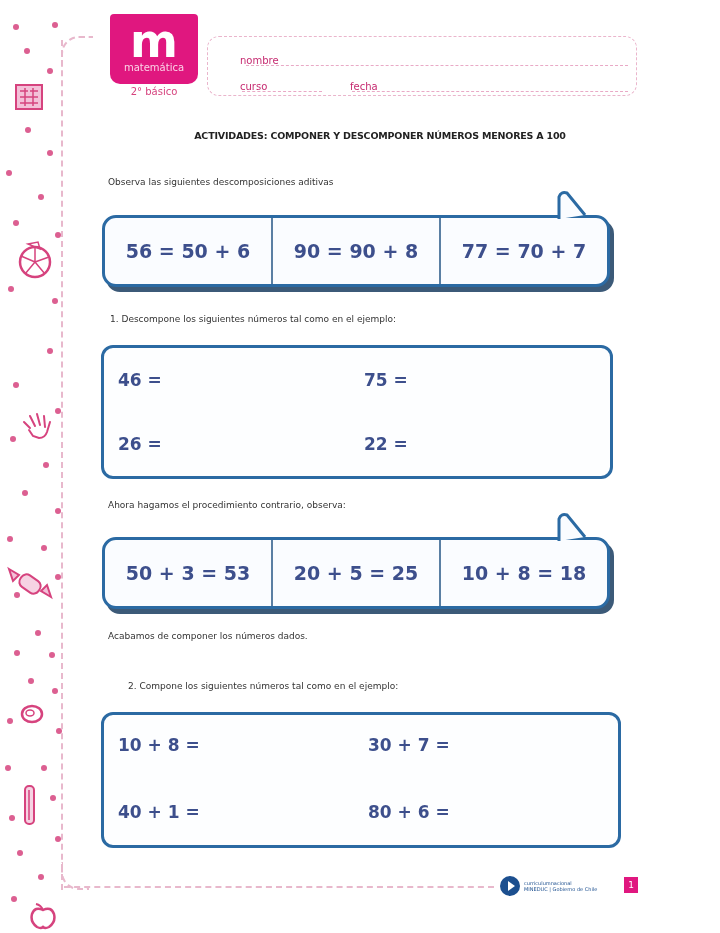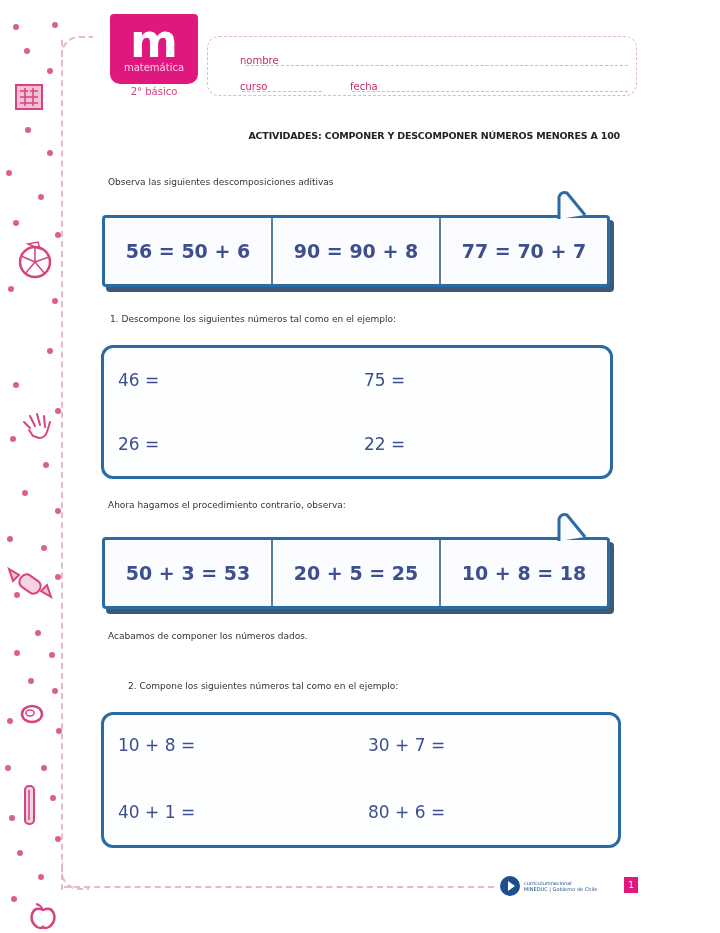--- a/index.html
+++ b/index.html
@@ -24,33 +24,33 @@
   .logo .m { font-family: "DejaVu Sans", sans-serif; font-weight: bold; font-size: 46px; line-height: 50px; display: block; margin-top: 2px; }
   .logo .sub { font-size: 10px; display: block; margin-top: -4px; color: #fbd2e6; }
   .grade { position: absolute; left: 112px; top: 86px; width: 84px; text-align: center; font-size: 10px; color: #d6437e; }
 
   .student-box { position: absolute; left: 207px; top: 36px; width: 428px; height: 58px;
                  border: 1.5px dashed #eab5cc; border-radius: 12px; }
   .field { position: absolute; font-size: 10px; color: #c62a70; padding-left: 24px; }
   .field-line { position: absolute; height: 0; border-top: 1px dashed #e9a9c6; }
 
   
-  .title { position: absolute; left: 140px; top: 130px; width: 480px; text-align: right;
+  .title { position: absolute; left: 140px; top: 130px; width: 480px; text-align: center;
            font-size: 9.5px; font-weight: bold; color: #222; letter-spacing: -0.2px; }
   .para { position: absolute; font-size: 9px; color: #333; margin-left: 8px; }
 
-  .bubble { position: absolute; border: 3px solid #2b6aa3; border-radius: 4px;
+  .bubble { position: absolute; border: 3px solid #2b6aa3; border-radius: 14px;
             background: #fafcff; box-shadow: 4px 5px 0 #3c5a78; display: flex; }
   .bubble .cell { flex: 1; display: flex; align-items: center; justify-content: center;
                   font-family: "DejaVu Sans", sans-serif; font-weight: bold; font-size: 19px; color: #3d4f8c; }
   .bubble .cell + .cell { border-left: 2px solid #5a7fa3; }
   .tail { position: absolute; width: 32px; height: 30px; }
 
   .ex-box { position: absolute; border: 3px solid #2b6aa3; border-radius: 12px; background: #fdfeff; }
-  .ex-item { position: absolute; font-weight: normal; font-size: 17px; color: #3d4f8c; }
+  .ex-item { position: absolute; font-weight: bold; font-size: 17px; color: #3d4f8c; }
 
   .footer-logo { position: absolute; left: 500px; top: 876px; display: flex; align-items: center; }
   .play { width: 20px; height: 20px; border-radius: 50%; background: #1c4f8f; display: flex; align-items: center; justify-content: center; }
   .play::after { content: ""; border-left: 7px solid #fff; border-top: 5px solid transparent; border-bottom: 5px solid transparent; margin-left: 2px; }
   .footer-text { margin-left: 4px; font-size: 5px; line-height: 6px; color: #1c4f8f; }
   .page-num { position: absolute; left: 624px; top: 877px; width: 14px; height: 16px; background: #e0177f;
               color: #fff; font-size: 9px; text-align: center; line-height: 16px; }
 </style>
 </head>
 <body>

